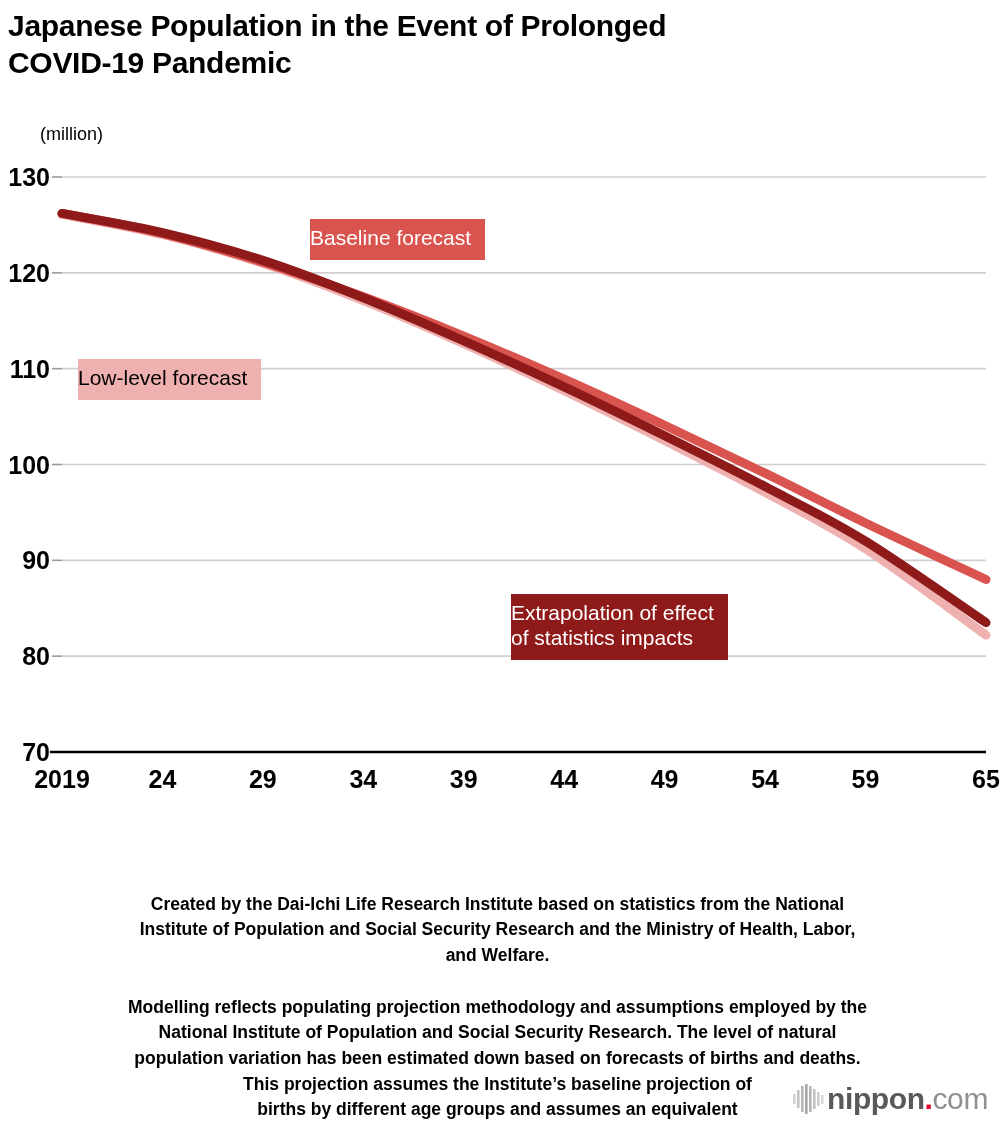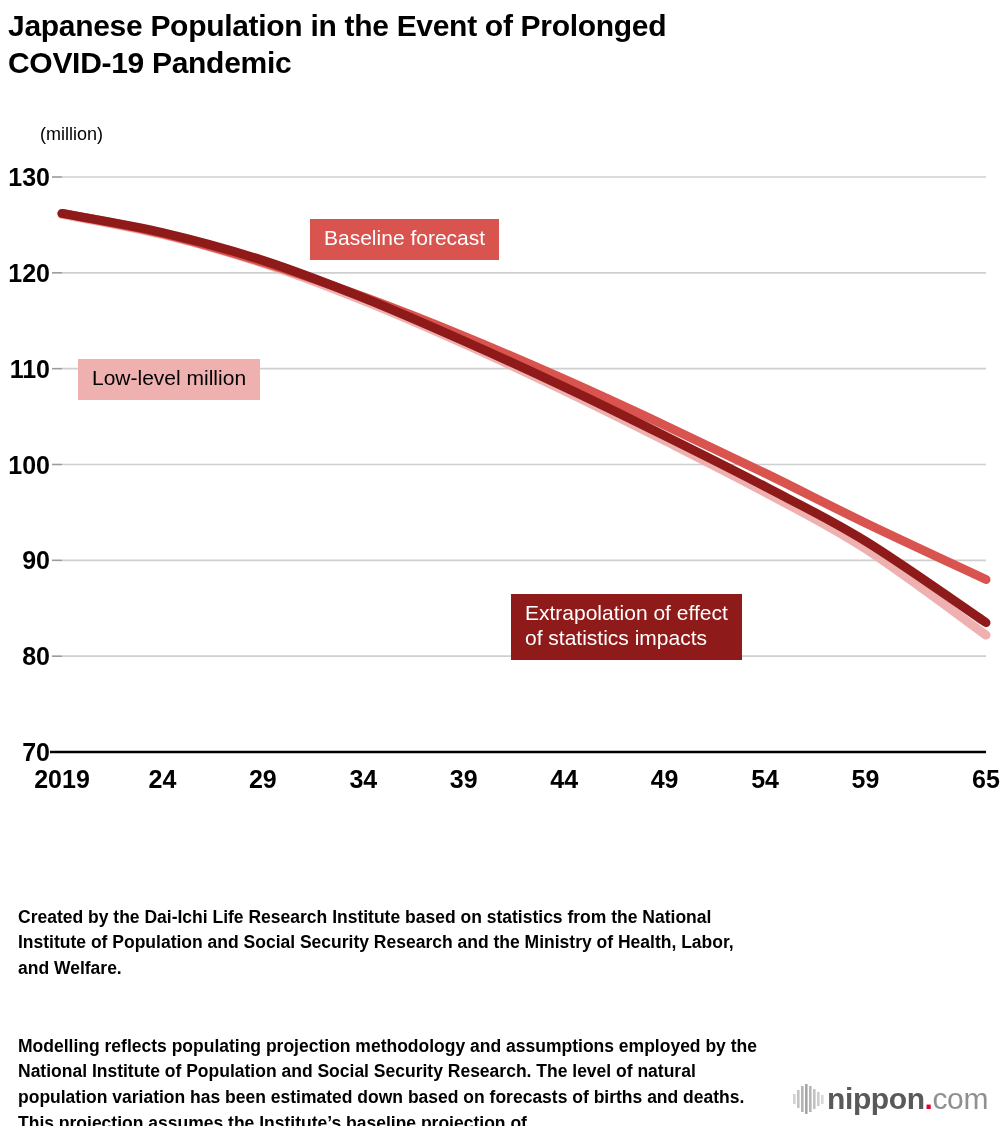--- a/index.html
+++ b/index.html
@@ -52,21 +52,21 @@
     width: 1000px;
     height: 660px;
   }
   #plot svg { display: block; }
 
   
   .callout {
     position: absolute;
     font-size: 21px;
     line-height: 1.18;
-    padding: 7px 14px 9px 14px;
+    padding: 7px 14px 9px 0;
     white-space: pre-line;
     box-sizing: border-box;
   }
   .callout-baseline {
     left: 310px;
     top: 219px;
     background: #d9534f;
     color: #ffffff;
   }
   .callout-lowlevel {
@@ -91,21 +91,21 @@
     position: absolute;
     left: 5px;
     top: 866px;
     width: 985px;
     font-size: 17.5px;
     font-weight: bold;
     line-height: 1.47;
     color: #000;
     white-space: pre-line;
   }
-  .footnotes .para { margin: 13px; }
+  .footnotes .para { margin: 0; text-align: center; }
   
   #logo {
     position: absolute;
     right: 12px;
     top: 1084px;
     display: flex;
     align-items: center;
     gap: 0;
   }
   #logo .bars { display: block; }
@@ -175,21 +175,21 @@
           <path d="M 62.00 63.42 C 78.74 66.61, 128.96 74.76, 162.43 82.58 C 195.91 90.41, 229.39 99.51, 262.87 110.38 C 296.35 121.24, 329.83 134.33, 363.30 147.75 C 396.78 161.17, 430.26 176.02, 463.74 190.87 C 497.22 205.73, 530.70 221.06, 564.17 236.88 C 597.65 252.69, 631.13 269.14, 664.61 285.75 C 698.09 302.36, 731.57 318.97, 765.04 336.54 C 798.52 354.11, 828.65 368.49, 865.48 391.17 C 902.30 413.85, 965.91 459.05, 986.00 472.63" fill="none" stroke="#8f1a1a" stroke-width="9" stroke-linecap="round" stroke-linejoin="round"></path>
         </g>
     </svg>
   </div>
 
   <div class="callout callout-baseline">Baseline forecast</div>
   <svg class="tail" style="left:319px; top:264px;" width="28" height="36" viewBox="0 0 28 36">
     <polygon points="0,0 26,0 9,35" fill="#d9534f"></polygon>
   </svg>
 
-  <div class="callout callout-lowlevel">Low-level million</div>
+  <div class="callout callout-lowlevel">Low-level forecast</div>
   <svg class="tail" style="left:302px; top:321px;" width="46" height="40" viewBox="0 0 46 40">
     <polygon points="45,39 14,39 32,0" fill="#efb0b0"></polygon>
   </svg>
 
   <div class="callout callout-extrapolation">Extrapolation of effect
 of statistics impacts</div>
   <svg class="tail" style="left:798px; top:542px;" width="42" height="56" viewBox="0 0 42 56">
     <polygon points="41,55 18,55 22,0" fill="#8f1a1a"></polygon>
   </svg>
 

